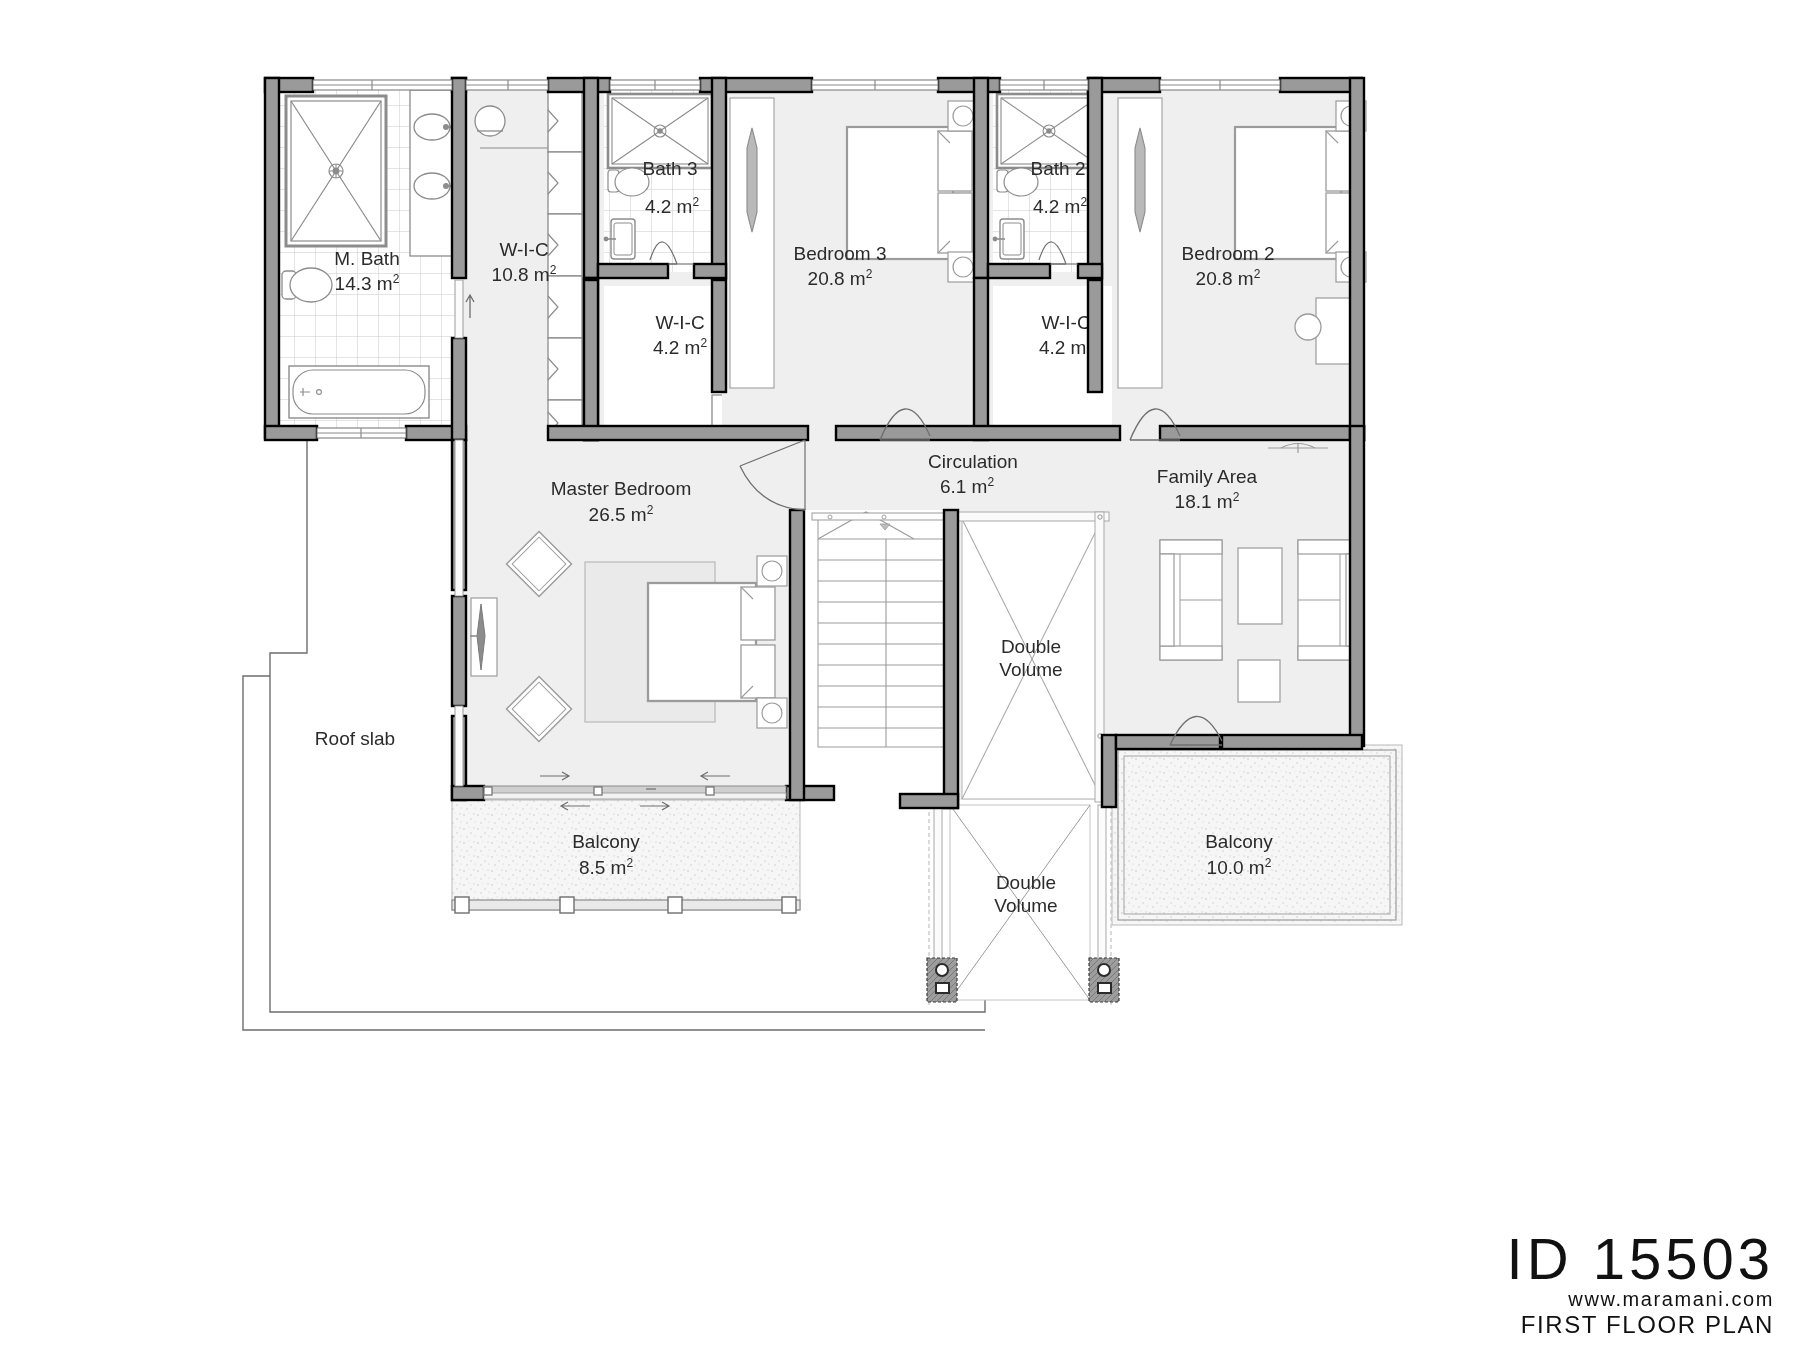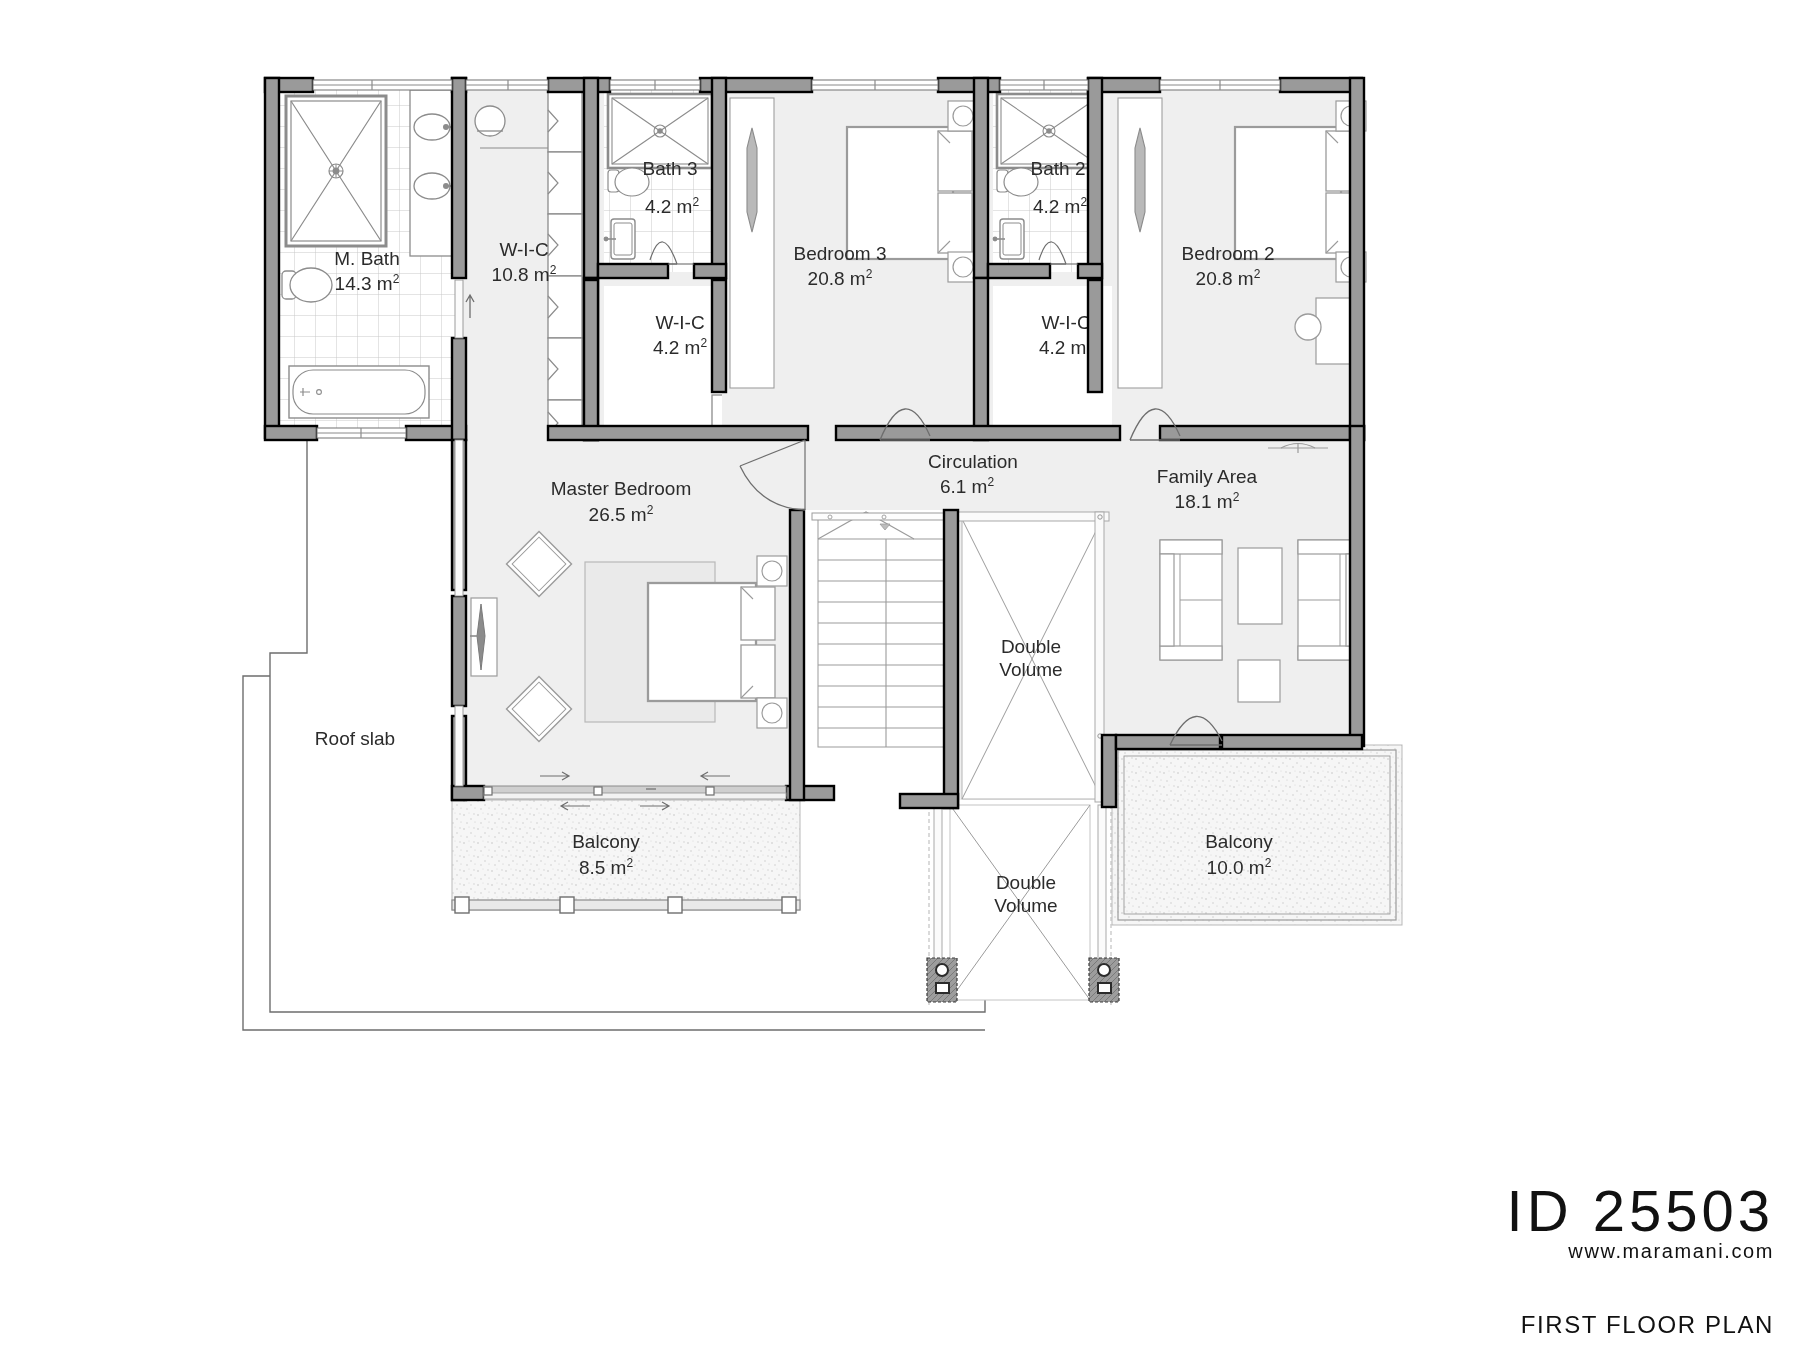--- a/index.html
+++ b/index.html
@@ -6,21 +6,21 @@
   body{width:1800px;height:1349px;overflow:hidden;
        font-family:"Liberation Sans","DejaVu Sans",sans-serif;}
   #plan{position:absolute;left:0;top:0;width:1800px;height:1349px;}
   .rm-label{font-size:19px;fill:#2b2b2b;text-anchor:middle;font-family:"Liberation Sans","DejaVu Sans",sans-serif;}
   .rm-area{font-size:19px;fill:#2b2b2b;text-anchor:middle;font-family:"Liberation Sans","DejaVu Sans",sans-serif;}
   .sup{font-size:12px;}
   #titleblock{position:absolute;right:26px;bottom:10px;text-align:right;
               font-family:"Liberation Sans","DejaVu Sans",sans-serif;color:#111;}
   #titleblock .idline{font-size:58px;letter-spacing:4px;line-height:1.02;font-weight:400;}
   #titleblock .web{font-size:20px;letter-spacing:1.6px;line-height:1.15;}
-  #titleblock .sheet{font-size:24px;letter-spacing:1.6px;line-height:1.15;margin-top:48px;}
+  #titleblock .sheet{font-size:24px;letter-spacing:1.6px;line-height:1.15;}
 </style>
 </head>
 <body>
 
 <svg id="plan" viewBox="0 0 1800 1349">
 
   <defs>
 
     <pattern id="tile" width="21" height="21" patternUnits="userSpaceOnUse">
       <rect width="21" height="21" fill="#ffffff"></rect>
@@ -538,16 +538,16 @@
     <rect x="455" y="280" width="8" height="58" fill="#fbfbfb" stroke="#9b9b9b" stroke-width="1"></rect>
     <rect x="455" y="440" width="8" height="156" fill="#fbfbfb" stroke="#9b9b9b" stroke-width="1"></rect>
     <rect x="455" y="706" width="8" height="80" fill="#fbfbfb" stroke="#9b9b9b" stroke-width="1"></rect>
   </g>
 
   <text class="rm-label" x="355" y="745">Roof slab</text>
 
 </svg>
 
 <div id="titleblock">
-  <div class="idline">ID 25503</div>
+  <div class="idline">ID 15503</div>
   <div class="web">www.maramani.com</div>
   <div class="sheet">FIRST FLOOR PLAN</div>
 </div>
 
 </body></html>

